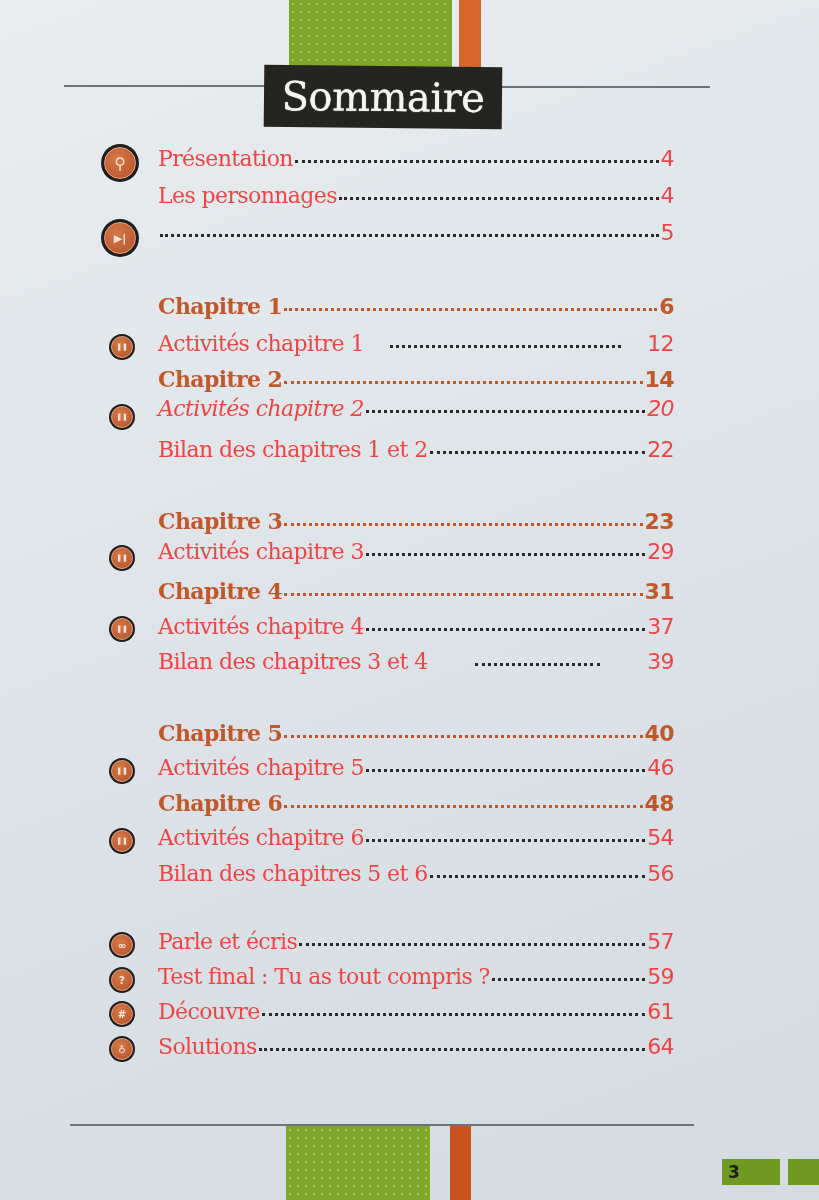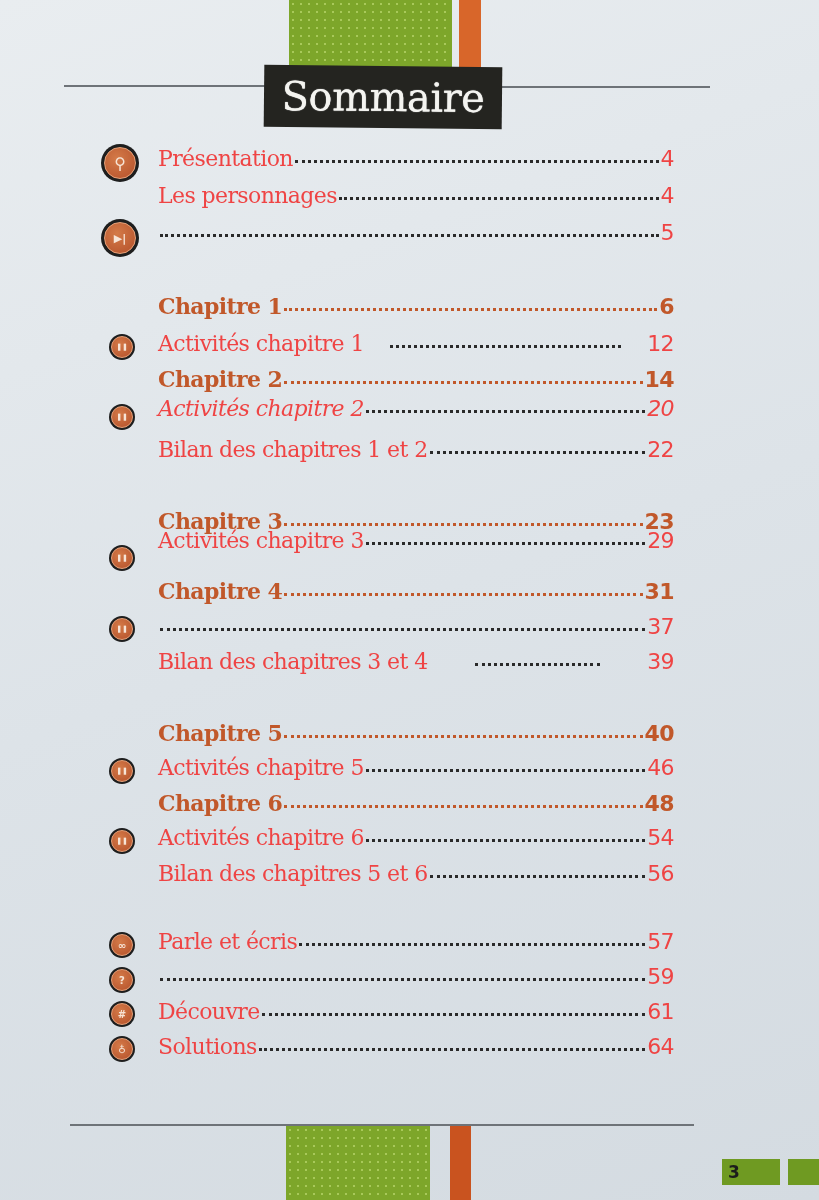--- a/index.html
+++ b/index.html
@@ -157,31 +157,32 @@
     <span class="label">Bilan des chapitres 1 et 2</span>
     <span class="leader"></span>
     <span class="page">22</span>
   </div>
 
   <div class="entry chapter" style="top:508px;">
     <span class="label">Chapitre 3</span>
     <span class="leader"></span>
     <span class="page">23</span>
   </div>
-  <div class="entry" style="top:528px;">
+  <div class="entry" style="top:539px;">
     <span class="label">Activités chapitre 3</span>
     <span class="leader"></span>
     <span class="page">29</span>
   </div>
   <div class="entry chapter" style="top:578px;">
     <span class="label">Chapitre 4</span>
     <span class="leader"></span>
     <span class="page">31</span>
   </div>
   <div class="entry" style="top:614px;">
+    <span class="label">Activités chapitre 4</span>
     <span class="leader"></span>
     <span class="page">37</span>
   </div>
   <div class="entry" style="top:649px;gap:45px;">
     <span class="label">Bilan des chapitres 3 et 4</span>
     <span class="leader"></span>
     <span class="page">39</span>
   </div>
 
   <div class="entry chapter" style="top:720px;">
@@ -209,20 +210,21 @@
     <span class="leader"></span>
     <span class="page">56</span>
   </div>
 
   <div class="entry" style="top:929px;">
     <span class="label">Parle et écris</span>
     <span class="leader"></span>
     <span class="page">57</span>
   </div>
   <div class="entry" style="top:964px;">
+    <span class="label">Test final : Tu as tout compris ?</span>
     <span class="leader"></span>
     <span class="page">59</span>
   </div>
   <div class="entry" style="top:999px;">
     <span class="label">Découvre</span>
     <span class="leader"></span>
     <span class="page">61</span>
   </div>
   <div class="entry" style="top:1034px;">
     <span class="label">Solutions</span>

